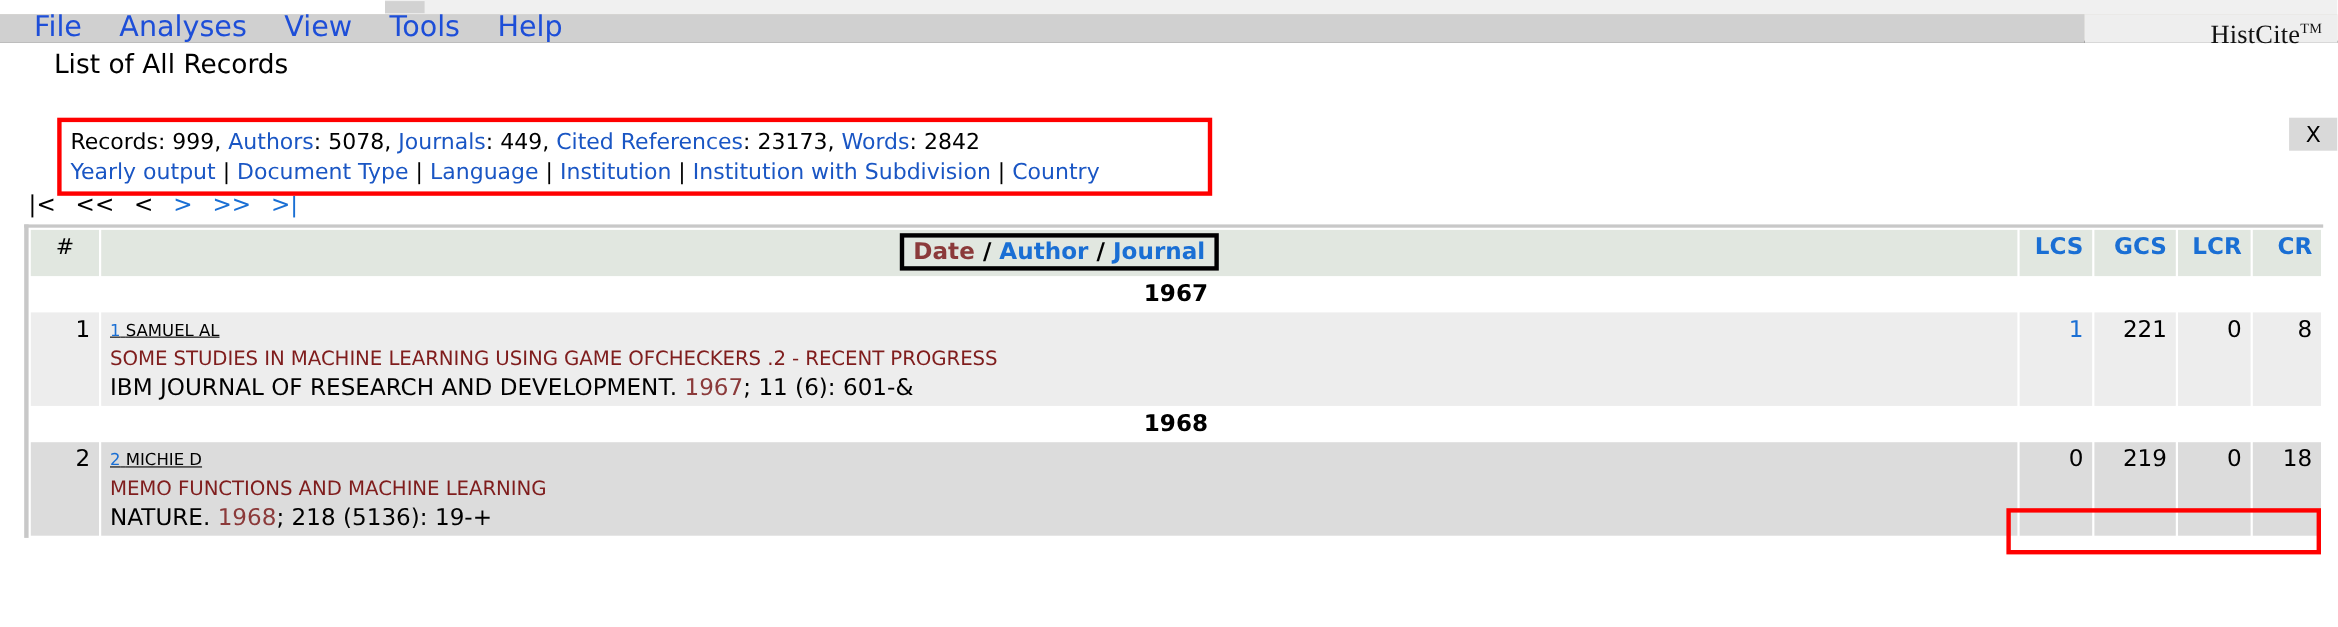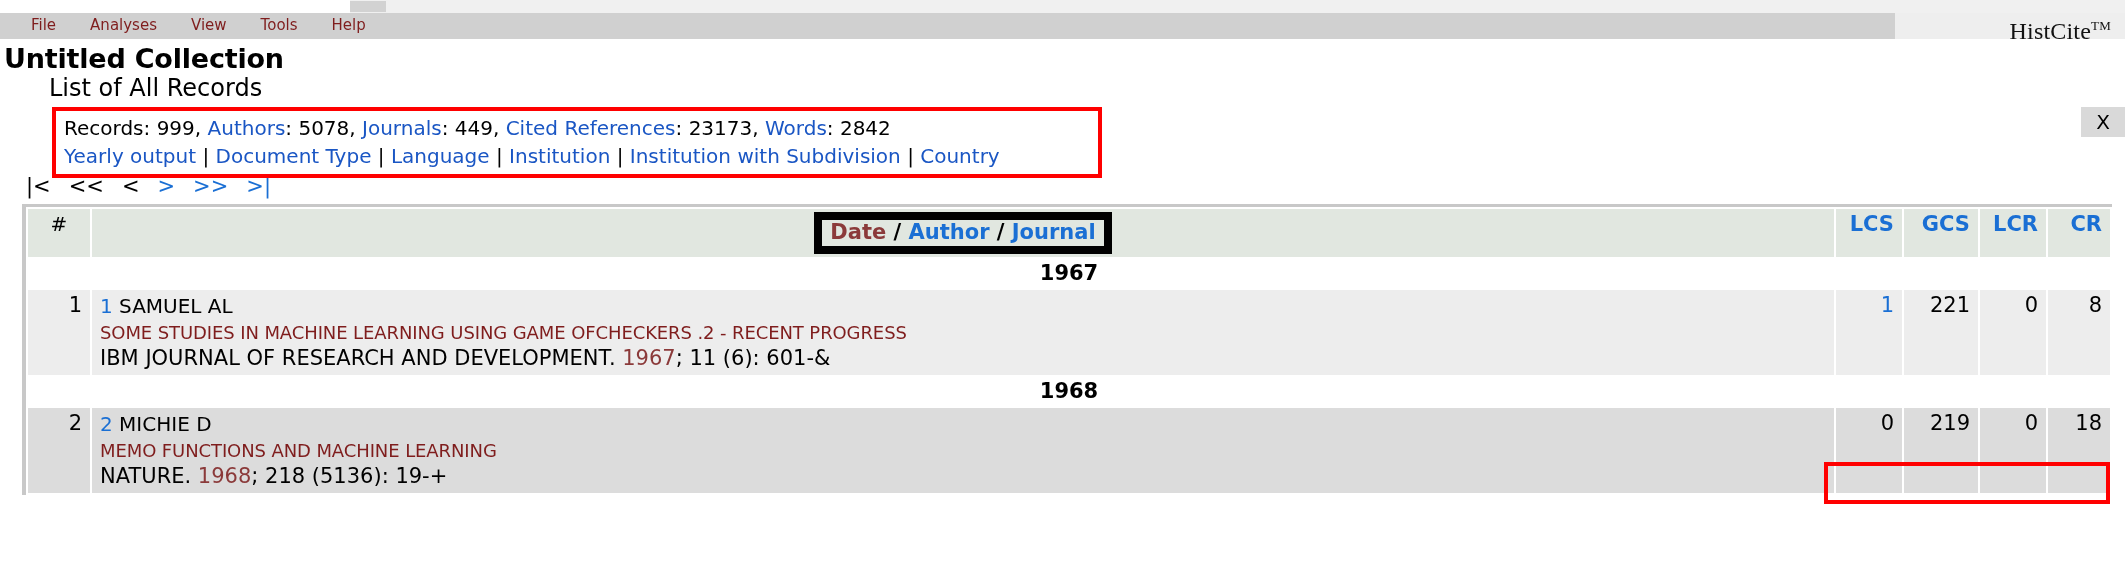--- a/index.html
+++ b/index.html
@@ -44,21 +44,21 @@
     position: absolute; left: 1895px; top: 0; right: 0; height: 26px;
     background: #eeeeee;
   }
   .menu-items {
     position: relative; z-index: 2;
     display: flex; align-items: center;
     padding-left: 14px; gap: 0px;
     height: 26px;
   }
   .menu-item {
-    font-size: 15px; color: #7f1d1d;
+    font-size: 26px; color: #1d4ed8;
     padding: 0 17px;
     line-height: 26px;
     cursor: default;
     font-family: "DejaVu Sans", sans-serif;
   }
   .brand {
     position: absolute; right: 14px; top: 0;
     z-index: 3;
     font-family: "Liberation Serif", serif;
     font-size: 24px; line-height: 26px;
@@ -159,21 +159,21 @@
   th.h-num   { width: 62px;  }
   th.h-main  { width: auto;  }
 
   thead th {
     background: #e1e7e0;
     height: 42px;
   }
   th.h-num { text-align: center; font-size: 20px; font-weight: normal; color: #000; }
   .sort-box {
     display: inline-block;
-    border: 8px solid #000000;
+    border: 4px solid #000000;
     padding: 0 8px 2px 8px;
     font-size: 21px; font-weight: bold;
     font-family: "DejaVu Sans", sans-serif;
   }
   .sort-date { color: #8b3a3a; }
   .sort-link { color: #1a6fd4; }
   .sort-slash { color: #000; font-weight: bold; }
   .h-main-inner { text-align: center; }
   th.metric { text-align: right; font-size: 21px; font-weight: bold; color: #1a6fd4; }
 
@@ -191,21 +191,21 @@
     text-align: right; font-size: 21px; color: #000;
     padding-right: 12px; padding-top: 8px;
   }
   td.c-main { padding-top: 8px; padding-bottom: 10px; }
   td.c-val {
     text-align: right; font-size: 21px; color: #000;
     padding-right: 12px; padding-top: 8px;
   }
   td.c-val.blue { color: #1a6fd4; }
 
-  .rec-author { font-size: 20px; color: #000; line-height: 27px; white-space: nowrap; }
+  .rec-author { font-size: 15px; color: #000; line-height: 27px; white-space: nowrap; text-decoration: underline; }
   .rec-idx { color: #1a6fd4; }
   .rec-title {
     font-size: 18px; font-weight: normal; color: #7f1d1d;
     line-height: 25px; white-space: nowrap;
     letter-spacing: -0.1px;
   }
   .rec-src { font-size: 21px; color: #000; line-height: 27px; white-space: nowrap; }
   .rec-year { color: #8b3a3a; }
 
   .metrics-overlay {
@@ -233,21 +233,20 @@
     <div class="menu-item">File</div>
     <div class="menu-item">Analyses</div>
     <div class="menu-item">View</div>
     <div class="menu-item">Tools</div>
     <div class="menu-item">Help</div>
   </div>
   <div class="brand"><span>HistCite</span><sup>TM</sup></div>
 </div>
 
 <div class="title-area">
-  <div class="coll-title">Untitled Collection</div>
   <div class="coll-sub">List of All Records</div>
 </div>
 
 <div class="stats-wrap">
   <div class="stats-box">
     <div class="stats-line"><span>Records</span>: <span>999</span>, <span class="lnk">Authors</span>: <span>5078</span>, <span class="lnk">Journals</span>: <span>449</span>, <span class="lnk">Cited References</span>: <span>23173</span>, <span class="lnk">Words</span>: <span>2842</span></div>
     <div class="stats-line"><span class="lnk">Yearly output</span> <span class="sep">|</span> <span class="lnk">Document Type</span> <span class="sep">|</span> <span class="lnk">Language</span> <span class="sep">|</span> <span class="lnk">Institution</span> <span class="sep">|</span> <span class="lnk">Institution with Subdivision</span> <span class="sep">|</span> <span class="lnk">Country</span></div>
   </div>
   <div class="close-x">X</div>
 </div>

